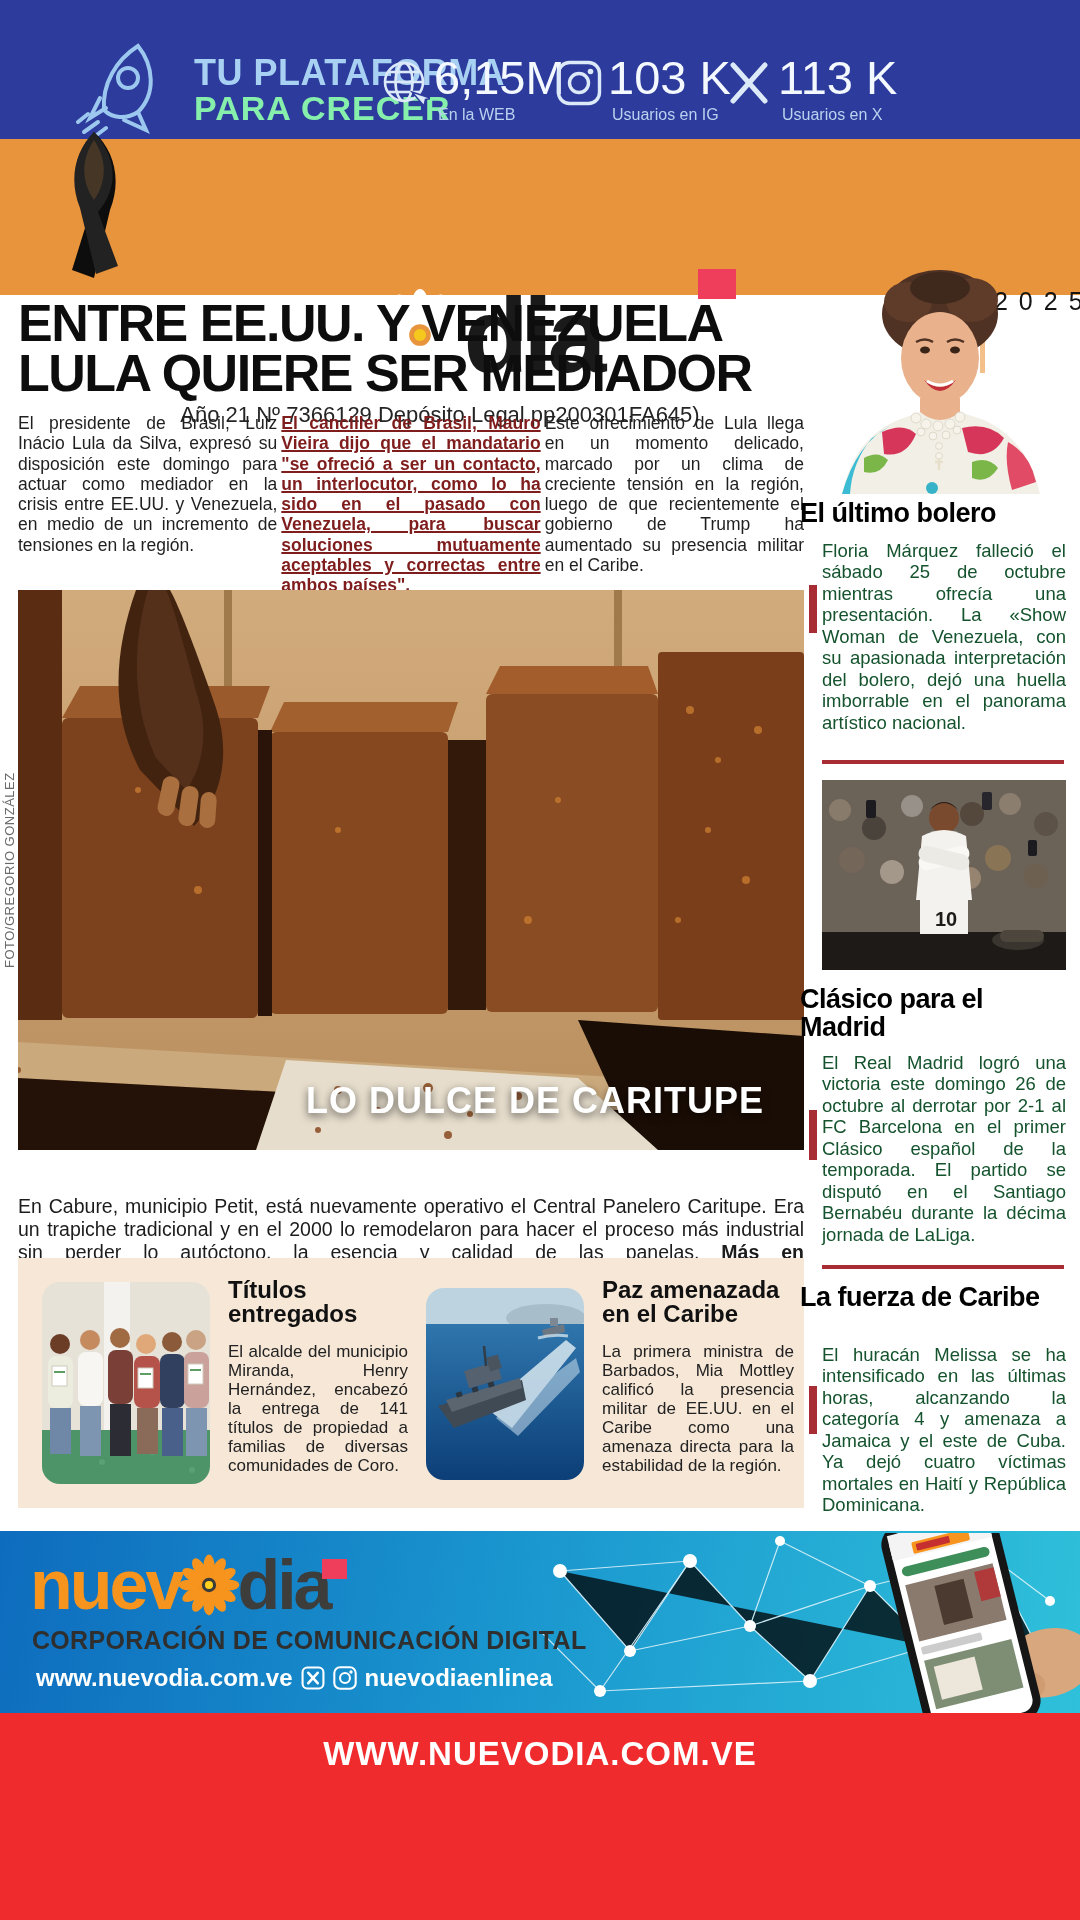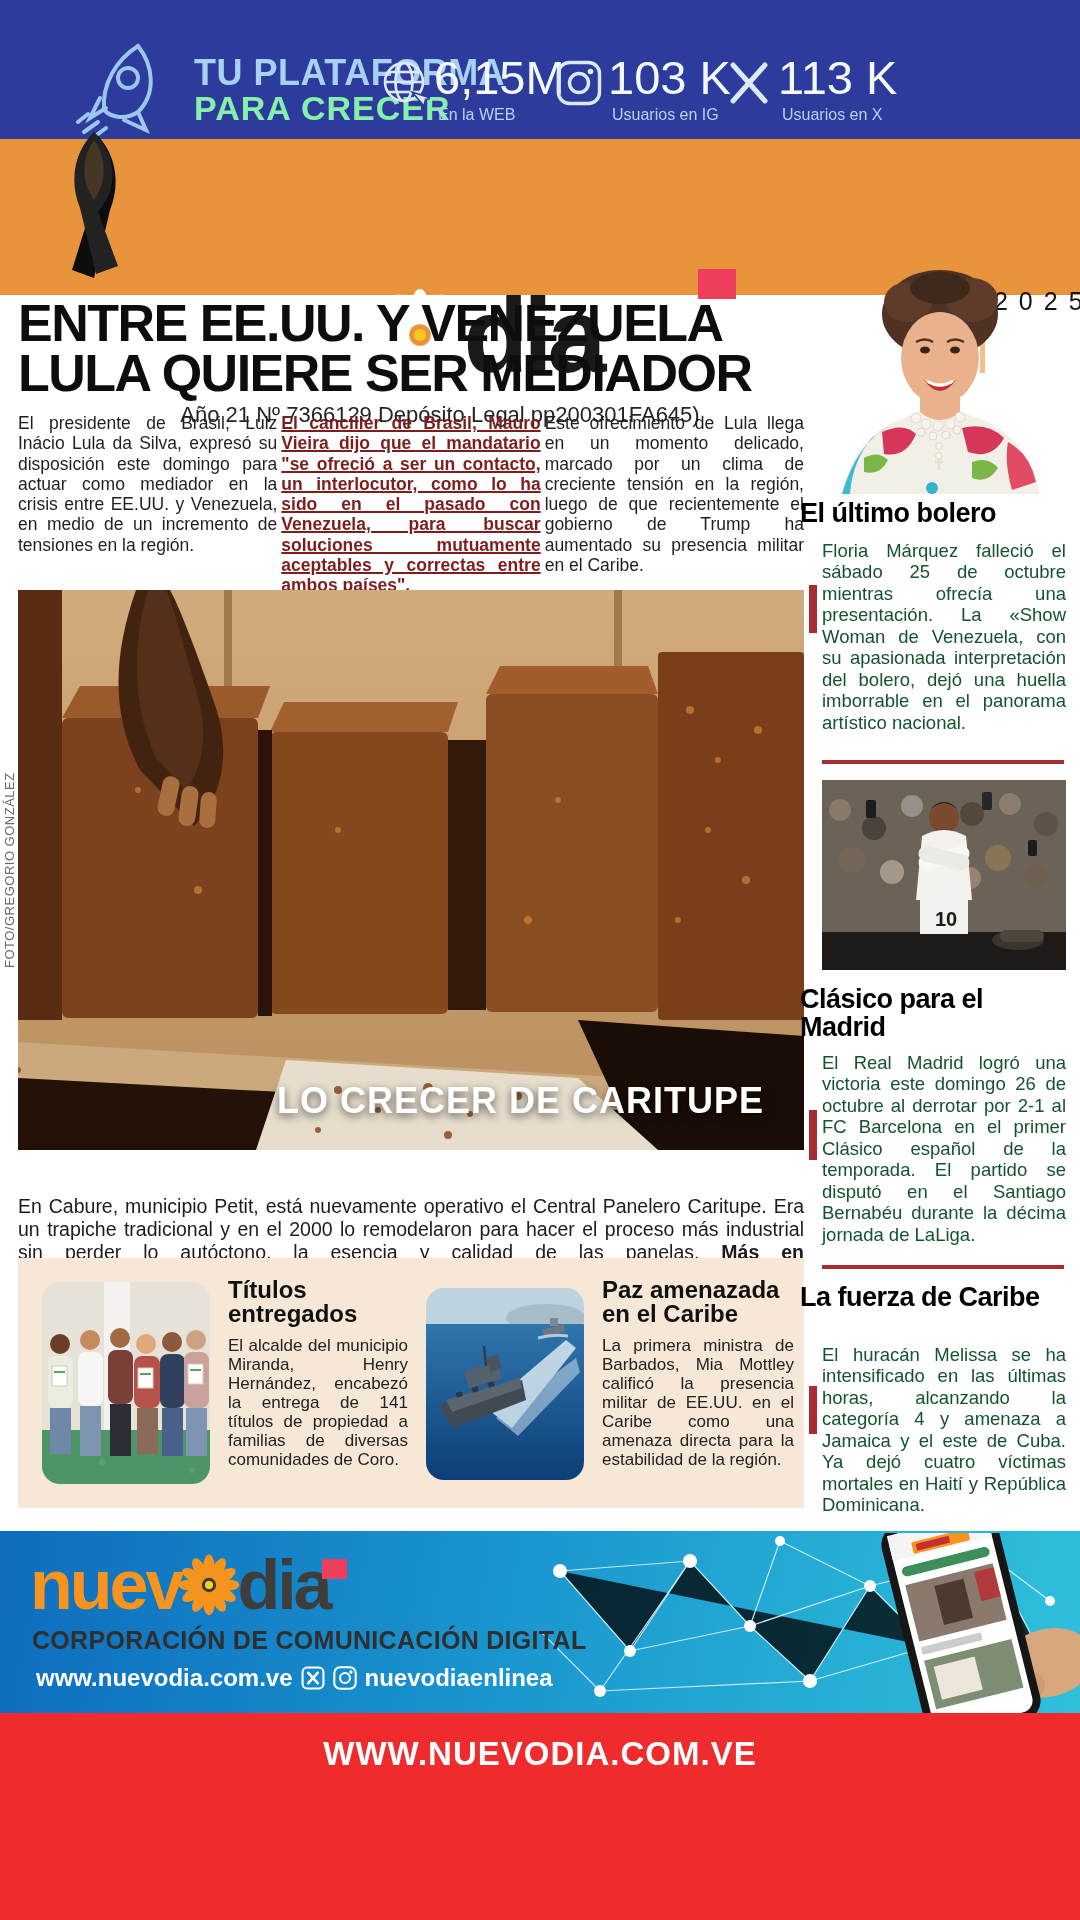--- a/index.html
+++ b/index.html
@@ -57,21 +57,21 @@
   .photo-body { position:absolute; left:18px; top:1163px; width:786px; font-size:19.5px;
                 line-height:1.18; text-align:justify; color:#1c1c1c;margin-top:32px; }
   .photo-body b { font-weight:800; }
 
   
   .briefs { position:absolute; left:18px; top:1258px; width:786px; height:250px; background:#f6e7d7; }
   .brief-img1 { position:absolute; left:24px; top:24px; width:168px; height:202px; border-radius:18px; overflow:hidden; }
   .brief-txt1 { position:absolute; left:210px; top:20px; width:180px; }
   .brief-img2 { position:absolute; left:408px; top:30px; width:158px; height:192px; border-radius:18px; overflow:hidden; }
   .brief-txt2 { position:absolute; left:584px; top:20px; width:192px; }
-  .brief-title { font-size:24px; font-weight:800; line-height:1.02; color:#111; margin-bottom:9px; }
+  .brief-title { font-size:24px; font-weight:800; line-height:1.02; color:#111; margin-bottom:15px; }
   .brief-body { font-size:17px; line-height:1.12; text-align:justify; color:#222; }
 
   
   .floria { position:absolute; left:812px; top:262px; width:256px; height:232px; }
   .sb-title { position:absolute; left:800px; width:246px; font-size:27px; font-weight:800;
               line-height:1.02; color:#000000; letter-spacing:-0.5px; }
   .sb-body { position:absolute; left:822px; width:244px; font-size:18.5px; line-height:1.16;
              text-align:justify; color:#14532d; }
   .sb-bar { position:absolute; left:809px; width:8px; background:#a82c34; }
   .sb-div { position:absolute; left:822px; width:242px; height:4px; background:#a82c34; }
@@ -315,21 +315,21 @@
         <circle cx="360" cy="520" r="3"></circle>
         <circle cx="410" cy="498" r="5"></circle>
     <circle cx="452" cy="524" r="3"></circle>
         <circle cx="500" cy="506" r="4"></circle>
         <circle cx="300" cy="540" r="3"></circle>
     <circle cx="430" cy="545" r="4"></circle>
         <circle cx="380, " cy="480" r="3"></circle>
   </g>
 </svg>
 </div>
-<div class="photo-caption">LO CRECER DE CARITUPE</div>
+<div class="photo-caption">LO DULCE DE CARITUPE</div>
 <div class="photo-credit">FOTO/GREGORIO GONZÁLEZ</div>
 
 <p class="photo-body"><span>En Cabure, municipio Petit, está nuevamente operativo el Central Panelero Caritupe. Era un trapiche tradicional y en el 2000 lo remodelaron para hacer el proceso más industrial sin perder lo autóctono, la esencia y calidad de las panelas. </span><b>Más en www.nuevodia.com.ve</b></p>
 
 <div class="briefs">
   <div class="brief-img1">
     <svg width="168" height="202" viewBox="0 0 168 202">
       <rect width="168" height="202" fill="#e6e2d8"></rect>
       <rect x="62" y="0" width="26" height="150" fill="#f4f2ee"></rect>
       <rect x="0" y="148" width="168" height="54" fill="#4d9468"></rect>

